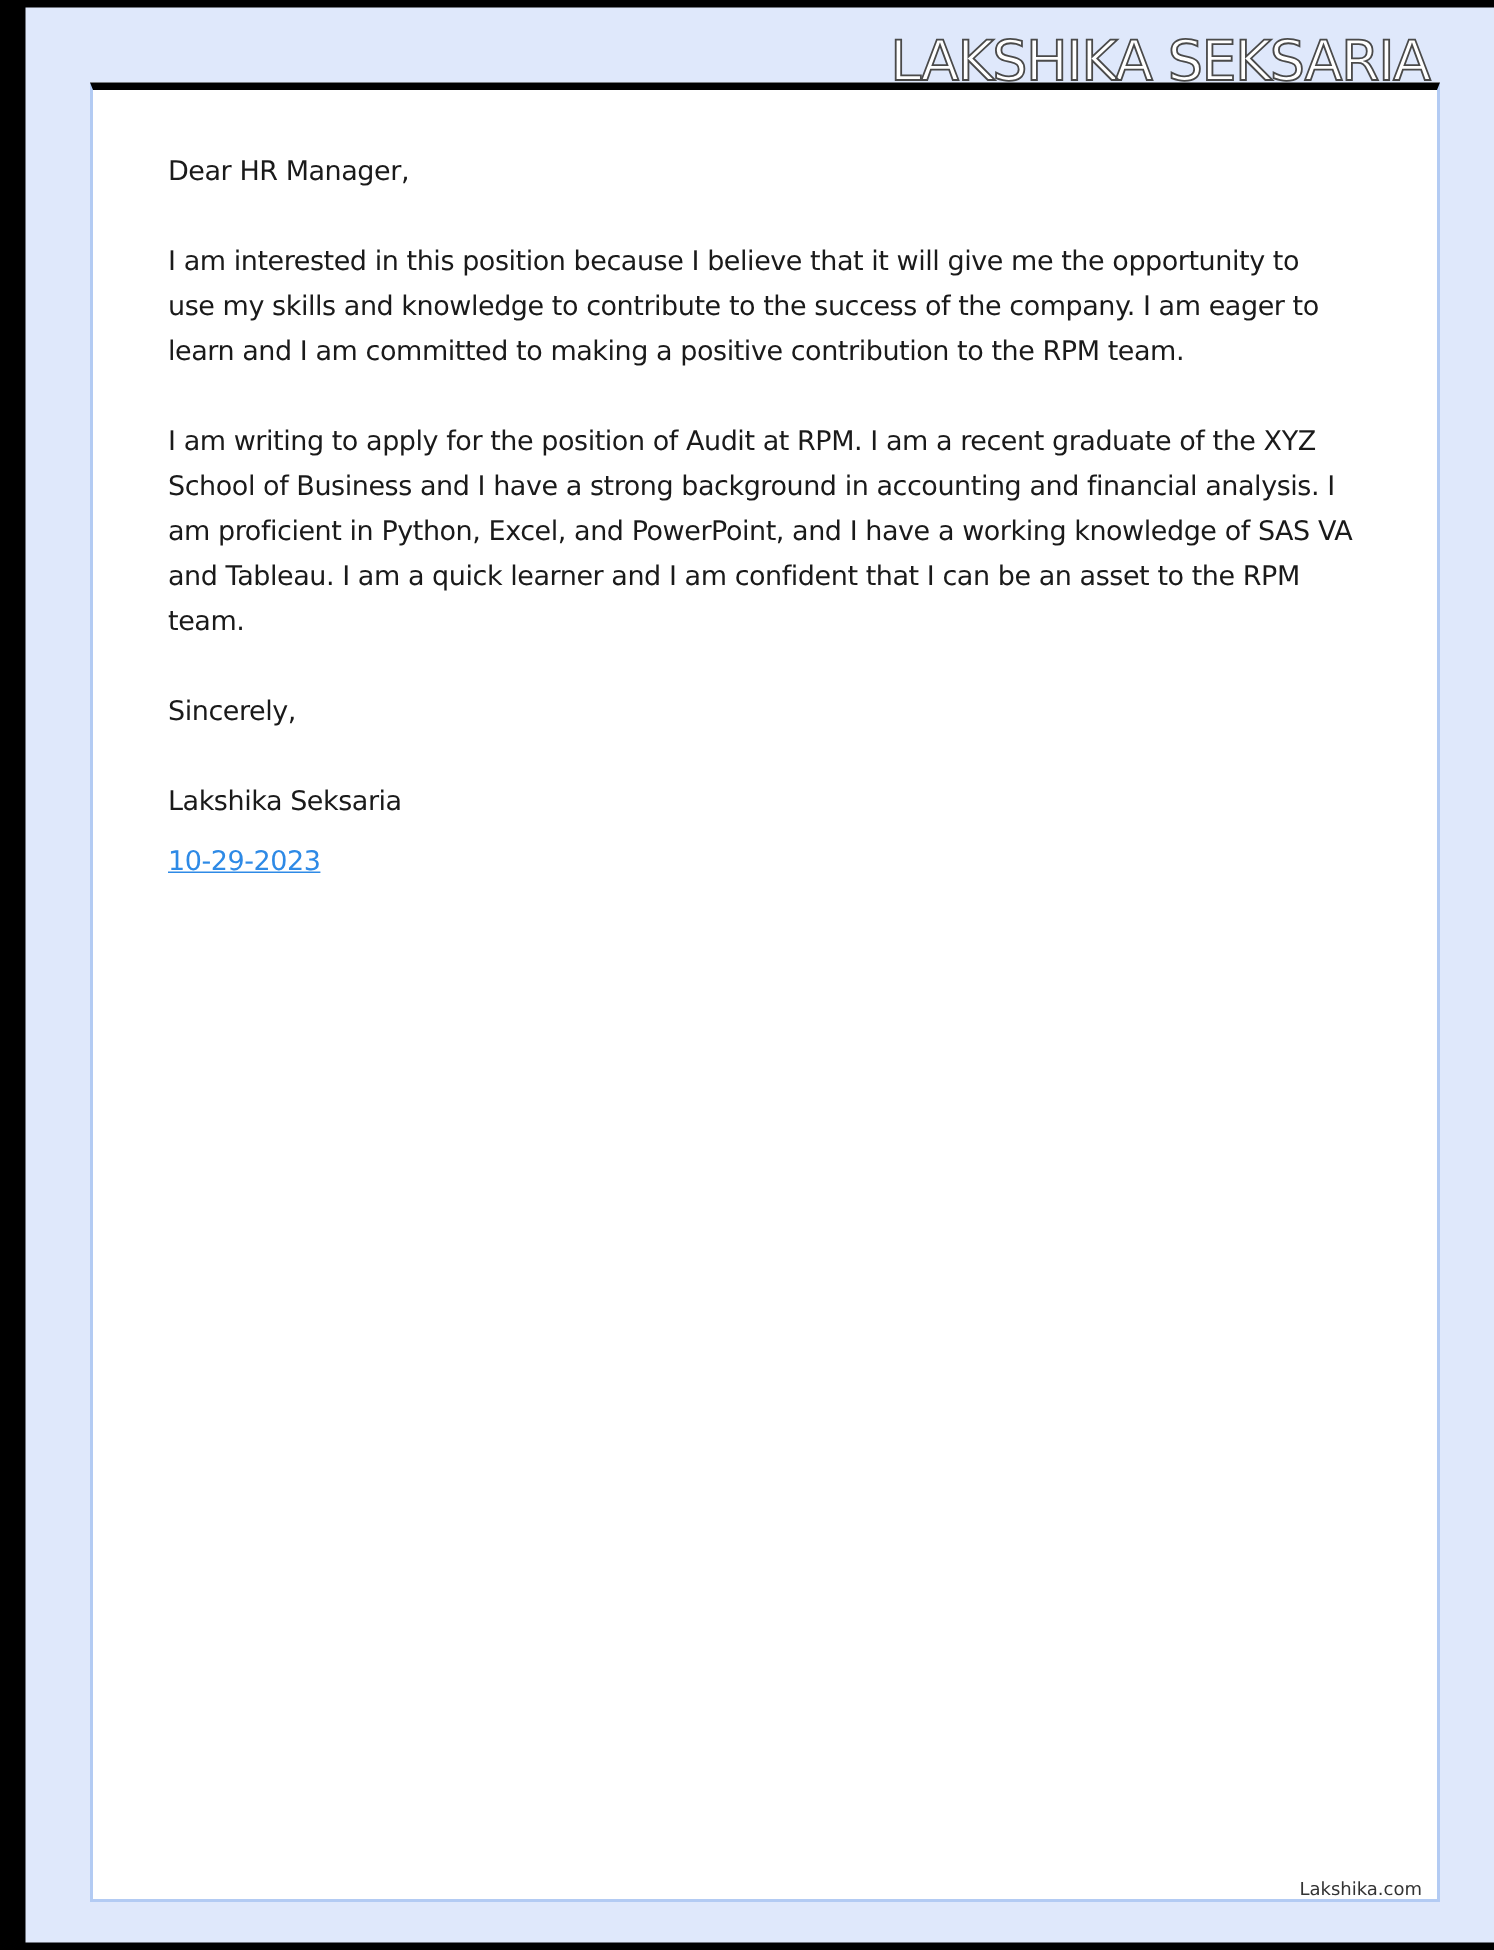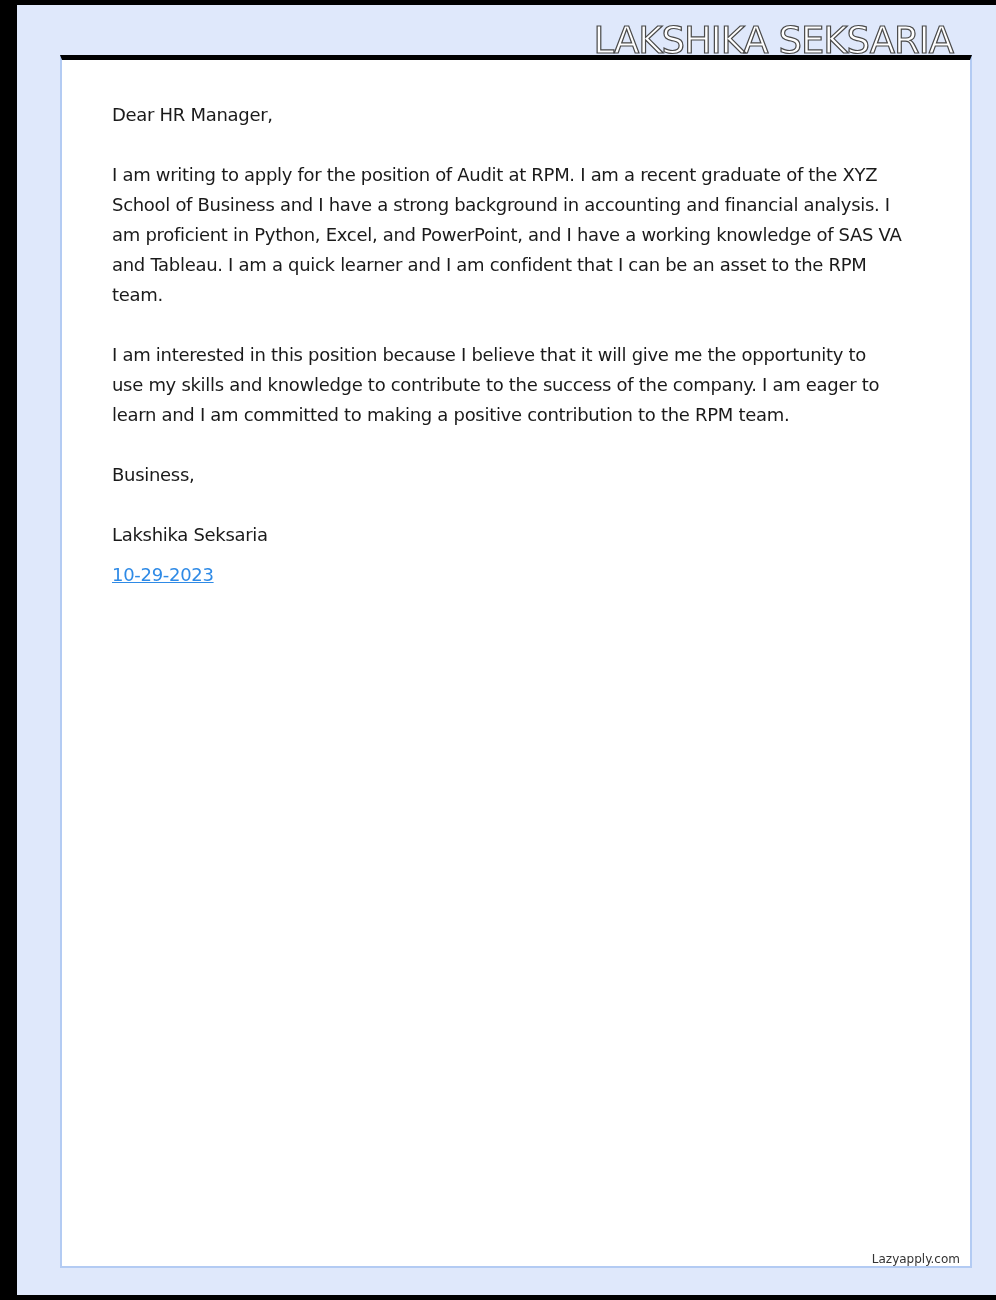--- a/index.html
+++ b/index.html
@@ -24,21 +24,20 @@
     }
     .card {
       position: absolute; left: 43px; top: 50px;
       width: 896px; height: 1206px;
       background: #ffffff;
       border-top: 5px solid #000000;
       border-left: 2px solid #b3cbf3;
       border-right: 2px solid #b3cbf3;
       border-bottom: 2px solid #b3cbf3;
       box-sizing: content-box;
-      padding-left: 12px;
     }
     .letter {
       position: absolute; left: 50px; top: 40px; width: 790px;
       font-size: 18px; line-height: 30px; color: #1a1a1a;
       letter-spacing: -0.3px;
     }
     .letter p { margin: 0 0 30px 0; }
     .letter p.sig { margin-bottom: 10px; }
     .date { color: #2e8ae6; text-decoration: underline; }
     .footer {
@@ -48,21 +47,21 @@
   </style>
 </head>
 <body>
 
 <div class="frame">
   <h1 class="name-heading">LAKSHIKA SEKSARIA</h1>
 
   <div class="card">
     <div class="letter">
       <p>Dear HR Manager,</p>
+      <p>I am interested in this position because I believe that it will give me the opportunity to use my skills and knowledge to contribute to the success of the company. I am eager to learn and I am committed to making a positive contribution to the RPM team.</p>
       <p>I am writing to apply for the position of Audit at RPM. I am a recent graduate of the XYZ School of Business and I have a strong background in accounting and financial analysis. I am proficient in Python, Excel, and PowerPoint, and I have a working knowledge of SAS VA and Tableau. I am a quick learner and I am confident that I can be an asset to the RPM team.</p>
-      <p>I am interested in this position because I believe that it will give me the opportunity to use my skills and knowledge to contribute to the success of the company. I am eager to learn and I am committed to making a positive contribution to the RPM team.</p>
-      <p>Business,</p>
+      <p>Sincerely,</p>
       <p class="sig">Lakshika Seksaria</p>
       <p class="date">10-29-2023</p>
     </div>
-    <div class="footer">Lazyapply.com</div>
+    <div class="footer">Lakshika.com</div>
   </div>
 </div>
 
 </body></html>

